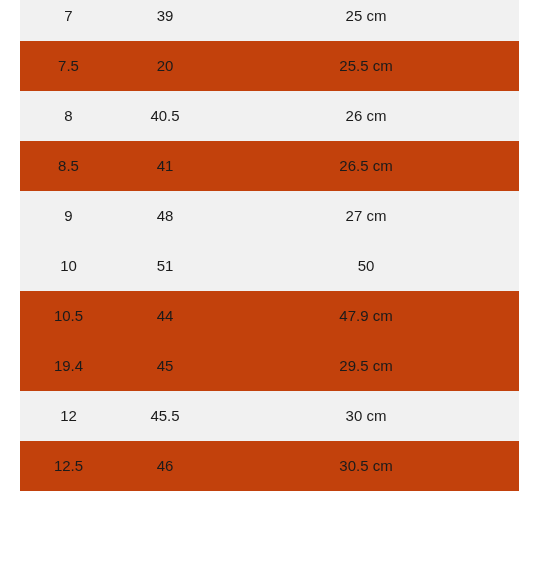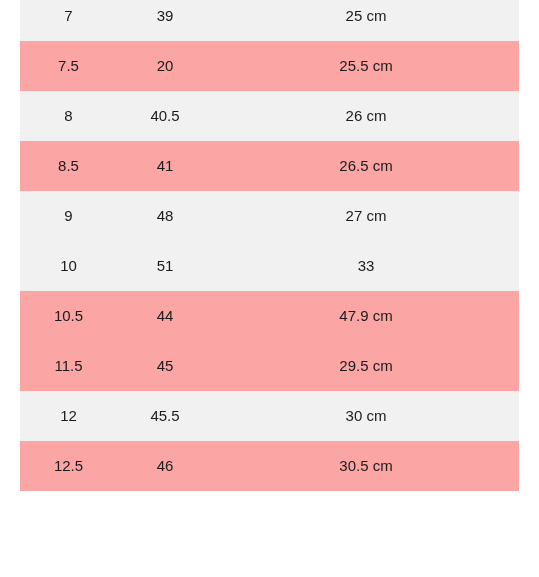--- a/index.html
+++ b/index.html
@@ -31,21 +31,21 @@
     width: 499px;
     border-collapse: collapse;
     table-layout: fixed;
   }
 
   #size-chart-table tr {
     height: 50px;
   }
 
   #size-chart-table tr.row-odd  { background: #f1f1f1; }
-  #size-chart-table tr.row-even { background: #fca5a5; }
+  #size-chart-table tr.row-even { background: #c2410c; }
 
   #size-chart-table td {
     padding: 0;
     margin: 0;
     border: none;
     text-align: center;
     vertical-align: middle;
     font-size: 15px;
     line-height: 50px;
     color: #1b1b1b;
@@ -89,29 +89,29 @@
           <td>26.5 cm</td>
         </tr>
         <tr class="row-odd">
           <td>9</td>
           <td>48</td>
           <td>27 cm</td>
         </tr>
         <tr class="row-odd">
           <td>10</td>
           <td>51</td>
-          <td>33</td>
+          <td>50</td>
         </tr>
         <tr class="row-even">
           <td>10.5</td>
           <td>44</td>
           <td>47.9 cm</td>
         </tr>
         <tr class="row-even">
-          <td>11.5</td>
+          <td>19.4</td>
           <td>45</td>
           <td>29.5 cm</td>
         </tr>
         <tr class="row-odd">
           <td>12</td>
           <td>45.5</td>
           <td>30 cm</td>
         </tr>
         <tr class="row-even">
           <td>12.5</td>

